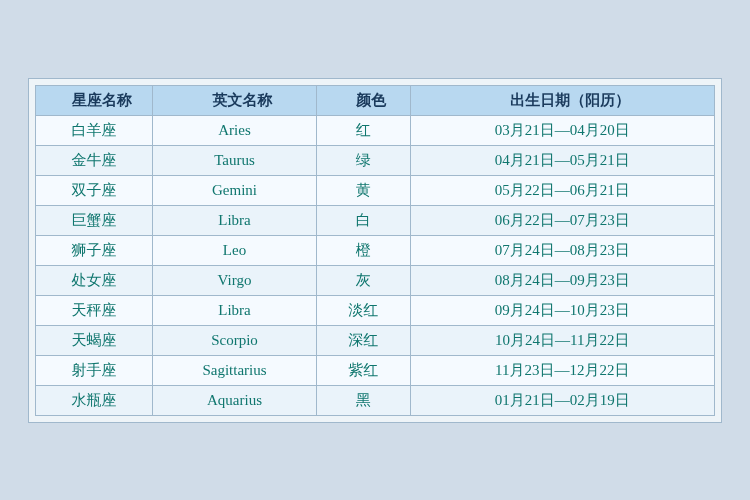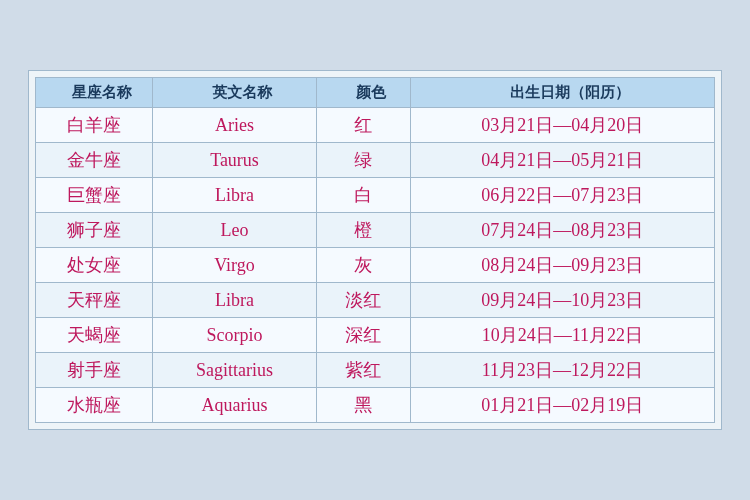--- a/index.html
+++ b/index.html
@@ -18,22 +18,22 @@
       padding: 6px;
     }
     table {
       border-collapse: collapse;
       width: 680px;
     }
     th, td {
       border: 1px solid #a0b8cc;
       text-align: center;
       padding: 5px 8px;
-      font-size: 18px;
-      color: #be185d;
+      font-size: 15px;
+      color: #0f766e;
     }
     thead tr th {
       background: #b8d8f0;
       font-weight: bold;
       font-size: 15px;
       color: #1a3a5c;
       padding-left: 24px;
     }
     tbody tr {
       background: #f5faff;
@@ -64,20 +64,26 @@
           <td>白羊座</td>
           <td>Aries</td>
           <td>红</td>
           <td>03月21日—04月20日</td>
         </tr>
         <tr>
           <td>金牛座</td>
           <td>Taurus</td>
           <td>绿</td>
           <td>04月21日—05月21日</td>
+        </tr>
+        <tr>
+          <td>双子座</td>
+          <td>Gemini</td>
+          <td>黄</td>
+          <td>05月22日—06月21日</td>
         </tr>
         <tr>
           <td>巨蟹座</td>
           <td>Libra</td>
           <td>白</td>
           <td>06月22日—07月23日</td>
         </tr>
         <tr>
           <td>狮子座</td>
           <td>Leo</td>

